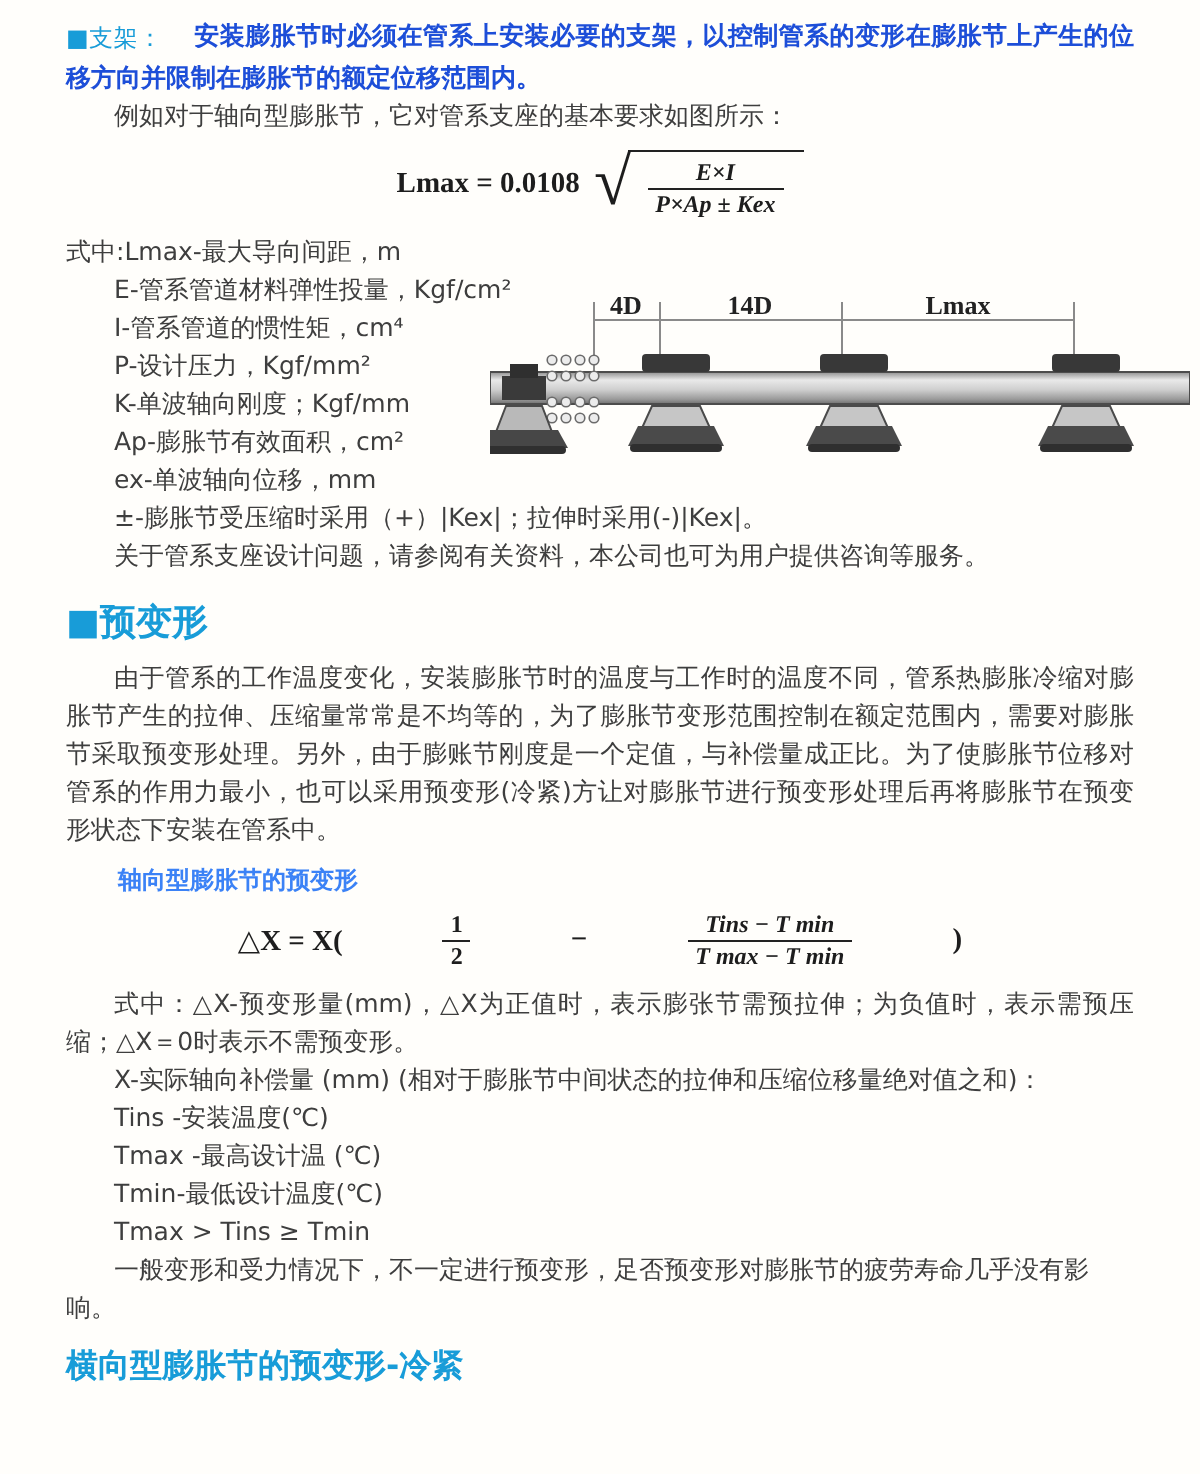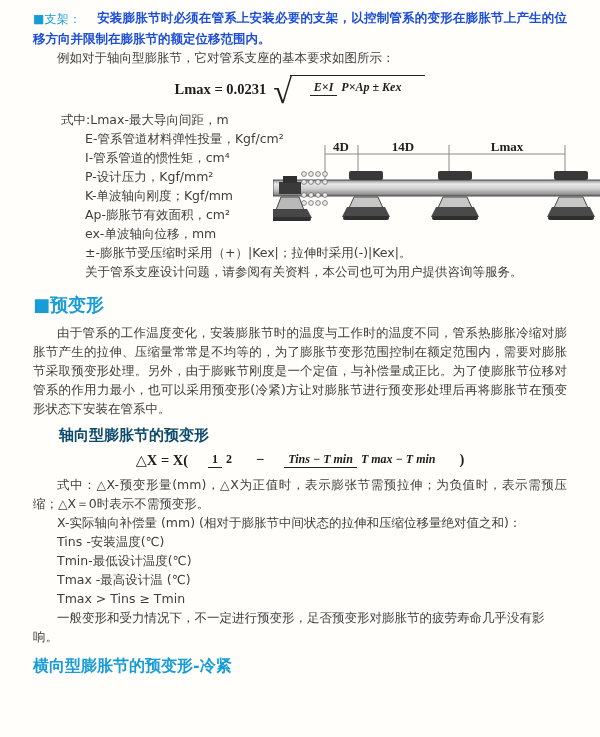--- a/index.html
+++ b/index.html
@@ -21,53 +21,53 @@
   }
   .intro-strong{font-weight:bold;color:#1d4ed8;}
   .just{text-align:justify;}
   
   .formula-row{
     display:flex;justify-content:center;align-items:center;
     font-family:"Liberation Serif","DejaVu Serif",serif;
     font-weight:bold;color:#1d1d1d;font-size:14.5px;
   }
   .f1{margin:8px 0 6px 0;}
-  .f2{margin:6px 0 6px 0;}
-  .frac{display:inline-flex;flex-direction:row;text-align:center;
-        font-size:12px;line-height:1.25;margin:0 20px;font-style:italic;}
+  .f2{margin:6px 0 6px 0;gap:40px;}
+  .frac{display:inline-flex;flex-direction:column;text-align:center;
+        font-size:12px;line-height:1.25;margin:0 10px;font-style:italic;}
   .frac .num{border-bottom:1.2px solid #222;padding:0 4px;}
   .frac .den{padding:0 4px;}
   .frac.upright{font-style:normal;}
   .sqrt{display:inline-flex;align-items:flex-start;margin-left:7px;}
   .sqrt .rad{font-size:34px;line-height:0.85;font-weight:normal;transform:translateY(3px);}
   .sqrt .inner{border-top:1.6px solid #222;padding-top:2px;margin-left:-2px;}
   
-  .defs-zone{position:relative;min-height:158px;margin-left:28px;}
+  .defs-zone{position:relative;min-height:158px;}
   .defs-zone p{line-height:19px;}
   .def-sub{margin-left:24px;}
   .pipe-diagram{position:absolute;left:212px;top:30px;width:350px;height:95px;}
   
   .sec-head-block{color:#189cd8;font-size:18px;font-weight:bold;margin:12px 0 6px 0;}
-  .sub-head-axial{color:#0c4a6e;font-size:15px;font-weight:bold;margin:8px 0 2px 26px;}
+  .sub-head-axial{color:#3b82f6;font-size:12px;font-weight:bold;margin:8px 0 2px 26px;}
   .sub-head-lateral{color:#189cd8;font-size:16px;font-weight:bold;margin:10px 0 0 0;}
   .note-line{margin-left:24px;}
   .dim-label{font-family:"Liberation Serif","DejaVu Serif",serif;font-weight:bold;font-size:13px;fill:#222;}
 </style>
 </head>
 <body>
 
 <div class="page">
 
 
   <p class="just"><span class="sec-head-inline">■支架：</span><span class="intro-strong">安装膨胀节时必须在管系上安装必要的支架，以控制管系的变形在膨胀节上产生的位移方向并限制在膨胀节的额定位移范围内。</span></p>
 
   <p class="indent">例如对于轴向型膨胀节，它对管系支座的基本要求如图所示：</p>
 
   <div class="formula-row f1">
-    <span>Lmax = 0.0231</span>
+    <span>Lmax = 0.0108</span>
     <span class="sqrt">
       <span class="rad">√</span>
       <span class="inner">
         <span class="frac">
           <span class="num">E×I</span>
           <span class="den">P×Ap ± Kex</span>
         </span>
       </span>
     </span>
   </div>
@@ -172,20 +172,20 @@
     <span class="frac">
       <span class="num">Tins − T min</span>
       <span class="den">T max − T min</span>
     </span>
     <span>)</span>
   </div>
 
   <p class="indent just">式中：△X-预变形量(mm)，△X为正值时，表示膨张节需预拉伸；为负值时，表示需预压缩；△X＝0时表示不需预变形。</p>
   <p class="note-line">X-实际轴向补偿量 (mm) (相对于膨胀节中间状态的拉伸和压缩位移量绝对值之和)：</p>
   <p class="note-line">Tins -安装温度(℃)</p>
+  <p class="note-line">Tmax -最高设计温  (℃)</p>
   <p class="note-line">Tmin-最低设计温度(℃)</p>
-  <p class="note-line">Tmax -最高设计温  (℃)</p>
   <p class="note-line">Tmax &gt; Tins ≥ Tmin</p>
   <p class="indent">一般变形和受力情况下，不一定进行预变形，足否预变形对膨胀节的疲劳寿命几乎没有影响。</p>
 
   <div class="sub-head-lateral">横向型膨胀节的预变形-冷紧</div>
 
 </div>
 
 </body></html>

